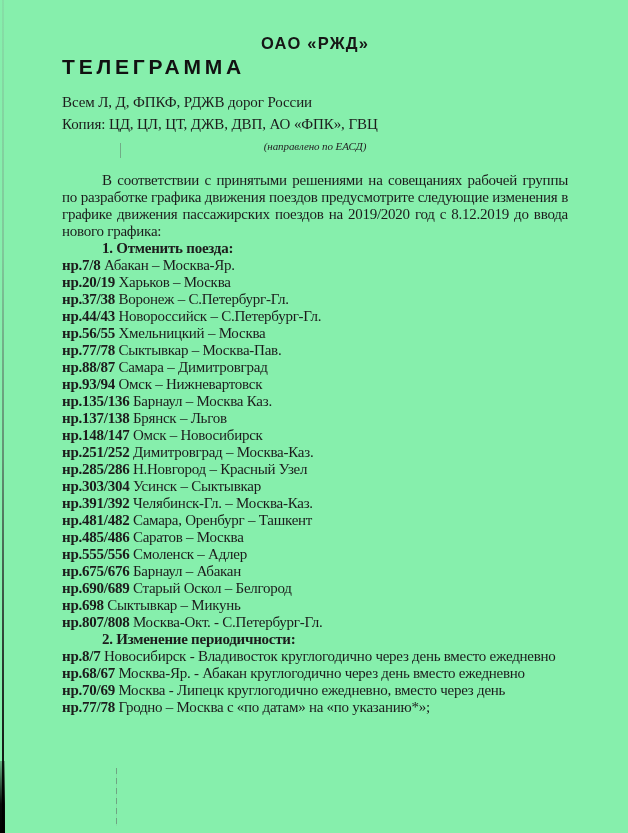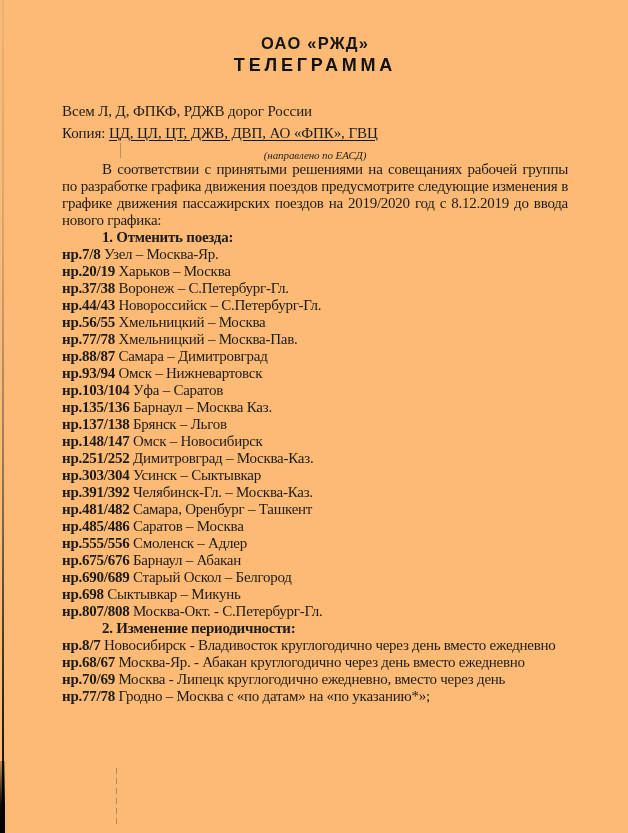--- a/index.html
+++ b/index.html
@@ -6,21 +6,21 @@
   body {
     width: 628px; height: 833px;
     background: #fdfdfc;
     font-family: "Liberation Serif", "DejaVu Serif", serif;
     color: #1c1c1c;
   }
   .page {
     position: relative;
     width: 628px; height: 833px;
     overflow: hidden;
-    background: #fdba74;
+    background: #86efac;
   }
   
   .edge-line {
     position: absolute; left: 2px; top: 0; bottom: 0; width: 2px;
     background: linear-gradient(to bottom,
       rgba(130,130,130,0.15) 0%,
       rgba(110,110,110,0.30) 30%,
       rgba(70,70,70,0.55) 55%,
       rgba(25,25,25,0.85) 80%,
       rgba(0,0,0,1) 100%);
@@ -43,40 +43,40 @@
   }
   .org {
     margin-top: 34px;
     text-align: center;
     font-family: "Liberation Sans", "DejaVu Sans", sans-serif;
     font-weight: 700; font-size: 16.5px; letter-spacing: 1.2px;
     color: #161616;
   }
   .doc-title {
     margin-top: 2px;
-    text-align: center;
+    text-align: left;
     font-family: "Liberation Sans", "DejaVu Sans", sans-serif;
-    font-weight: 700; font-size: 18px; letter-spacing: 3.8px;
+    font-weight: 700; font-size: 21px; letter-spacing: 3.8px;
     color: #111;
   }
-  .addr-block { margin-top: 24px; font-size: 15px; line-height: 22px; letter-spacing: -0.1px; }
-  .copy-list { text-decoration: underline; text-underline-offset: 2px; }
+  .addr-block { margin-top: 12px; font-size: 15px; line-height: 22px; letter-spacing: -0.1px; }
+  .copy-list { text-underline-offset: 2px; }
   .routing-note {
     margin-top: 5px;
     text-align: center;
     font-style: italic;
     font-size: 11px;
     letter-spacing: -0.1px;
     color: #242424;
   }
   .body-text {
     font-size: 15px; line-height: 17px; letter-spacing: -0.25px;
   }
   .intro {
-    margin-top: 0;
+    margin-top: 20px;
     text-align: justify;
     text-indent: 40px;
   }
   .section-title {
     font-weight: 700;
     padding-left: 40px;
   }
   .train-line { white-space: nowrap; }
   .train-line .num { font-weight: 700; }
   .sec2 { width: 521px; }
@@ -101,33 +101,33 @@
       <div class="copy-line"><span>Копия: </span><span class="copy-list">ЦД, ЦЛ, ЦТ, ДЖВ, ДВП, АО «ФПК», ГВЦ</span></div>
     </div>
 
     <div class="routing-note">(направлено по ЕАСД)</div>
 
     <div class="intro body-text">В соответствии с принятыми решениями на совещаниях рабочей группы по разработке графика движения поездов предусмотрите следующие изменения в графике движения пассажирских поездов на 2019/2020 год с 8.12.2019 до ввода нового графика:</div>
 
     <div class="section body-text">
       <div class="section-title">1. Отменить поезда:</div>
       <div class="train-list">
-          <div class="train-line"><span class="num">нр.7/8</span> <span>Узел – Москва-Яр.</span></div>
+          <div class="train-line"><span class="num">нр.7/8</span> <span>Абакан – Москва-Яр.</span></div>
           <div class="train-line"><span class="num">нр.20/19</span> <span>Харьков – Москва</span></div>
           <div class="train-line"><span class="num">нр.37/38</span> <span>Воронеж – С.Петербург-Гл.</span></div>
           <div class="train-line"><span class="num">нр.44/43</span> <span>Новороссийск – С.Петербург-Гл.</span></div>
           <div class="train-line"><span class="num">нр.56/55</span> <span>Хмельницкий – Москва</span></div>
-          <div class="train-line"><span class="num">нр.77/78</span> <span>Хмельницкий – Москва-Пав.</span></div>
+          <div class="train-line"><span class="num">нр.77/78</span> <span>Сыктывкар – Москва-Пав.</span></div>
           <div class="train-line"><span class="num">нр.88/87</span> <span>Самара – Димитровград</span></div>
           <div class="train-line"><span class="num">нр.93/94</span> <span>Омск – Нижневартовск</span></div>
-          <div class="train-line"><span class="num">нр.103/104</span> <span>Уфа – Саратов</span></div>
           <div class="train-line"><span class="num">нр.135/136</span> <span>Барнаул – Москва Каз.</span></div>
           <div class="train-line"><span class="num">нр.137/138</span> <span>Брянск – Льгов</span></div>
           <div class="train-line"><span class="num">нр.148/147</span> <span>Омск – Новосибирск</span></div>
           <div class="train-line"><span class="num">нр.251/252</span> <span>Димитровград – Москва-Каз.</span></div>
+          <div class="train-line"><span class="num">нр.285/286</span> <span>Н.Новгород – Красный Узел</span></div>
           <div class="train-line"><span class="num">нр.303/304</span> <span>Усинск – Сыктывкар</span></div>
           <div class="train-line"><span class="num">нр.391/392</span> <span>Челябинск-Гл. – Москва-Каз.</span></div>
           <div class="train-line"><span class="num">нр.481/482</span> <span>Самара, Оренбург – Ташкент</span></div>
           <div class="train-line"><span class="num">нр.485/486</span> <span>Саратов – Москва</span></div>
           <div class="train-line"><span class="num">нр.555/556</span> <span>Смоленск – Адлер</span></div>
           <div class="train-line"><span class="num">нр.675/676</span> <span>Барнаул – Абакан</span></div>
           <div class="train-line"><span class="num">нр.690/689</span> <span>Старый Оскол – Белгород</span></div>
           <div class="train-line"><span class="num">нр.698</span> <span>Сыктывкар – Микунь</span></div>
           <div class="train-line"><span class="num">нр.807/808</span> <span>Москва-Окт. - С.Петербург-Гл.</span></div>
         </div>

